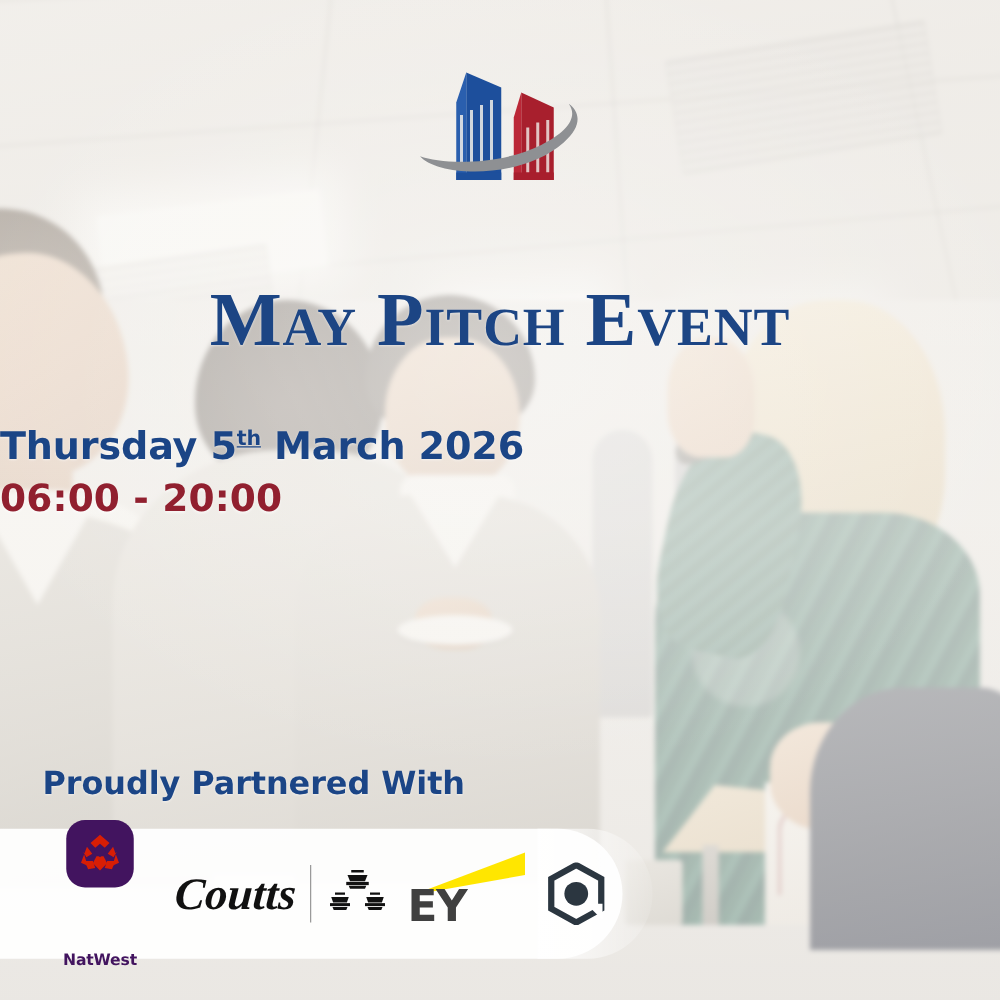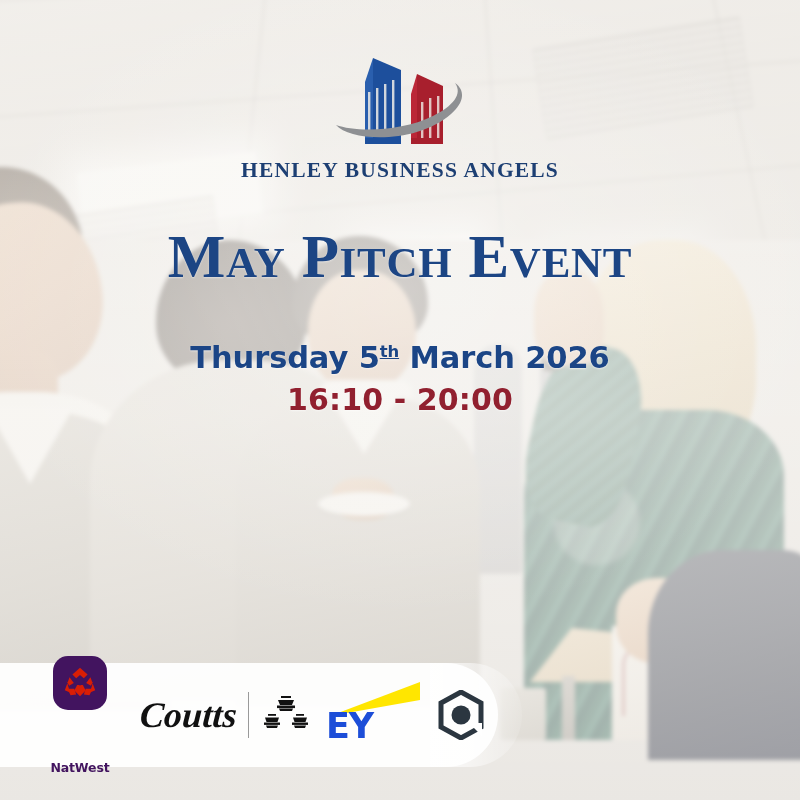--- a/index.html
+++ b/index.html
@@ -166,21 +166,21 @@
     font-weight:700;
     font-size:61px;
     letter-spacing:.012em;
     color:#1c4584;
     font-variant:small-caps;
     line-height:1;
     text-shadow:0 1px 2px rgba(255,255,255,.45);
   }
 
   
-  .details{position:absolute;left:0;right:0;top:336px;text-align:center;}
+  .details{position:absolute;left:0;right:0;top:336px;}
   .line{
     font-family:"DejaVu Sans", sans-serif;
     font-weight:700;
     font-size:30.5px;
     letter-spacing:-.004em;
     line-height:1.42;
     text-shadow:0 1px 2px rgba(255,255,255,.55);
   }
   .line.blue{color:#1b4586;}
   .line.red{color:#91202f;font-size:30px;letter-spacing:.004em;}
@@ -223,21 +223,21 @@
     font-family:"Liberation Serif", serif;
     font-style:italic;font-weight:700;font-size:36px;color:#111;
     letter-spacing:.004em;
     transform:skewX(-4deg);
   }
   .coutts-rule{width:1px;height:46px;background:#9a9a9a;margin:0 11px;}
 
   
   .ey{position:relative;width:96px;height:62px;margin-left:14px;}
   .ey-word{position:absolute;left:0;bottom:0;
-    font-family:"DejaVu Sans",sans-serif;font-weight:700;font-size:35px;color:#1d4ed8;letter-spacing:-.03em;}
+    font-family:"DejaVu Sans",sans-serif;font-weight:700;font-size:35px;color:#404040;letter-spacing:-.03em;}
 
   
   .pc{display:flex;align-items:center;margin-left:14px;}
   .pc-text{margin-left:9px;font-family:"DejaVu Sans",sans-serif;font-weight:700;
     font-size:20px;line-height:1.02;color:#2b3640;letter-spacing:-.025em;}
 </style>
 </head>
 <body>
 
 <div class="poster">
@@ -320,30 +320,30 @@
 
         <path d="M112 22 L138 34 L138 92 L112 92 Z" fill="#a81f2d"></path>
         <path d="M112 22 L112 92 L106 92 L106 42 Z" fill="#bb2737"></path>
         <rect x="116" y="50" width="2.4" height="36" fill="#f0ede9" opacity=".8"></rect>
         <rect x="124" y="46" width="2.4" height="40" fill="#f0ede9" opacity=".8"></rect>
         <rect x="132" y="44" width="2.4" height="42" fill="#f0ede9" opacity=".8"></rect>
         <rect x="106" y="86" width="32" height="6" fill="#a81f2d"></rect>
 
         <path d="M31 73 C46 90 112 92 146 62 C160 50 160 38 150 31 C158 42 148 54 128 64 C96 80 50 80 31 73 Z" fill="#8e9093"></path>
       </svg>
-      <div class="logo-word">HENLEY BUSINESS ANGELS</div>
     </div>
 
     <div class="headline">May Pitch Event</div>
 
     <div class="details">
       <div class="line blue"><span>Thursday 5</span><span class="sup">th</span><span> March 2026</span></div>
-      <div class="line red">16:10 - 20:00</div>
+      <div class="line red">06:00 - 20:00</div>
     </div>
 
+    <div class="partners-head">Proudly Partnered With</div>
 
     <div class="bar"></div>
     <div class="bar-fade"></div>
 
     <div class="logos">
 
       <div class="natwest">
         <div class="nw-tile">
           <svg width="38" height="38" viewBox="0 0 40 40">
             <path d="M20 4 L28 11 L24 15 L20 11.5 L16 15 L12 11 Z" fill="#d81e05"></path>

